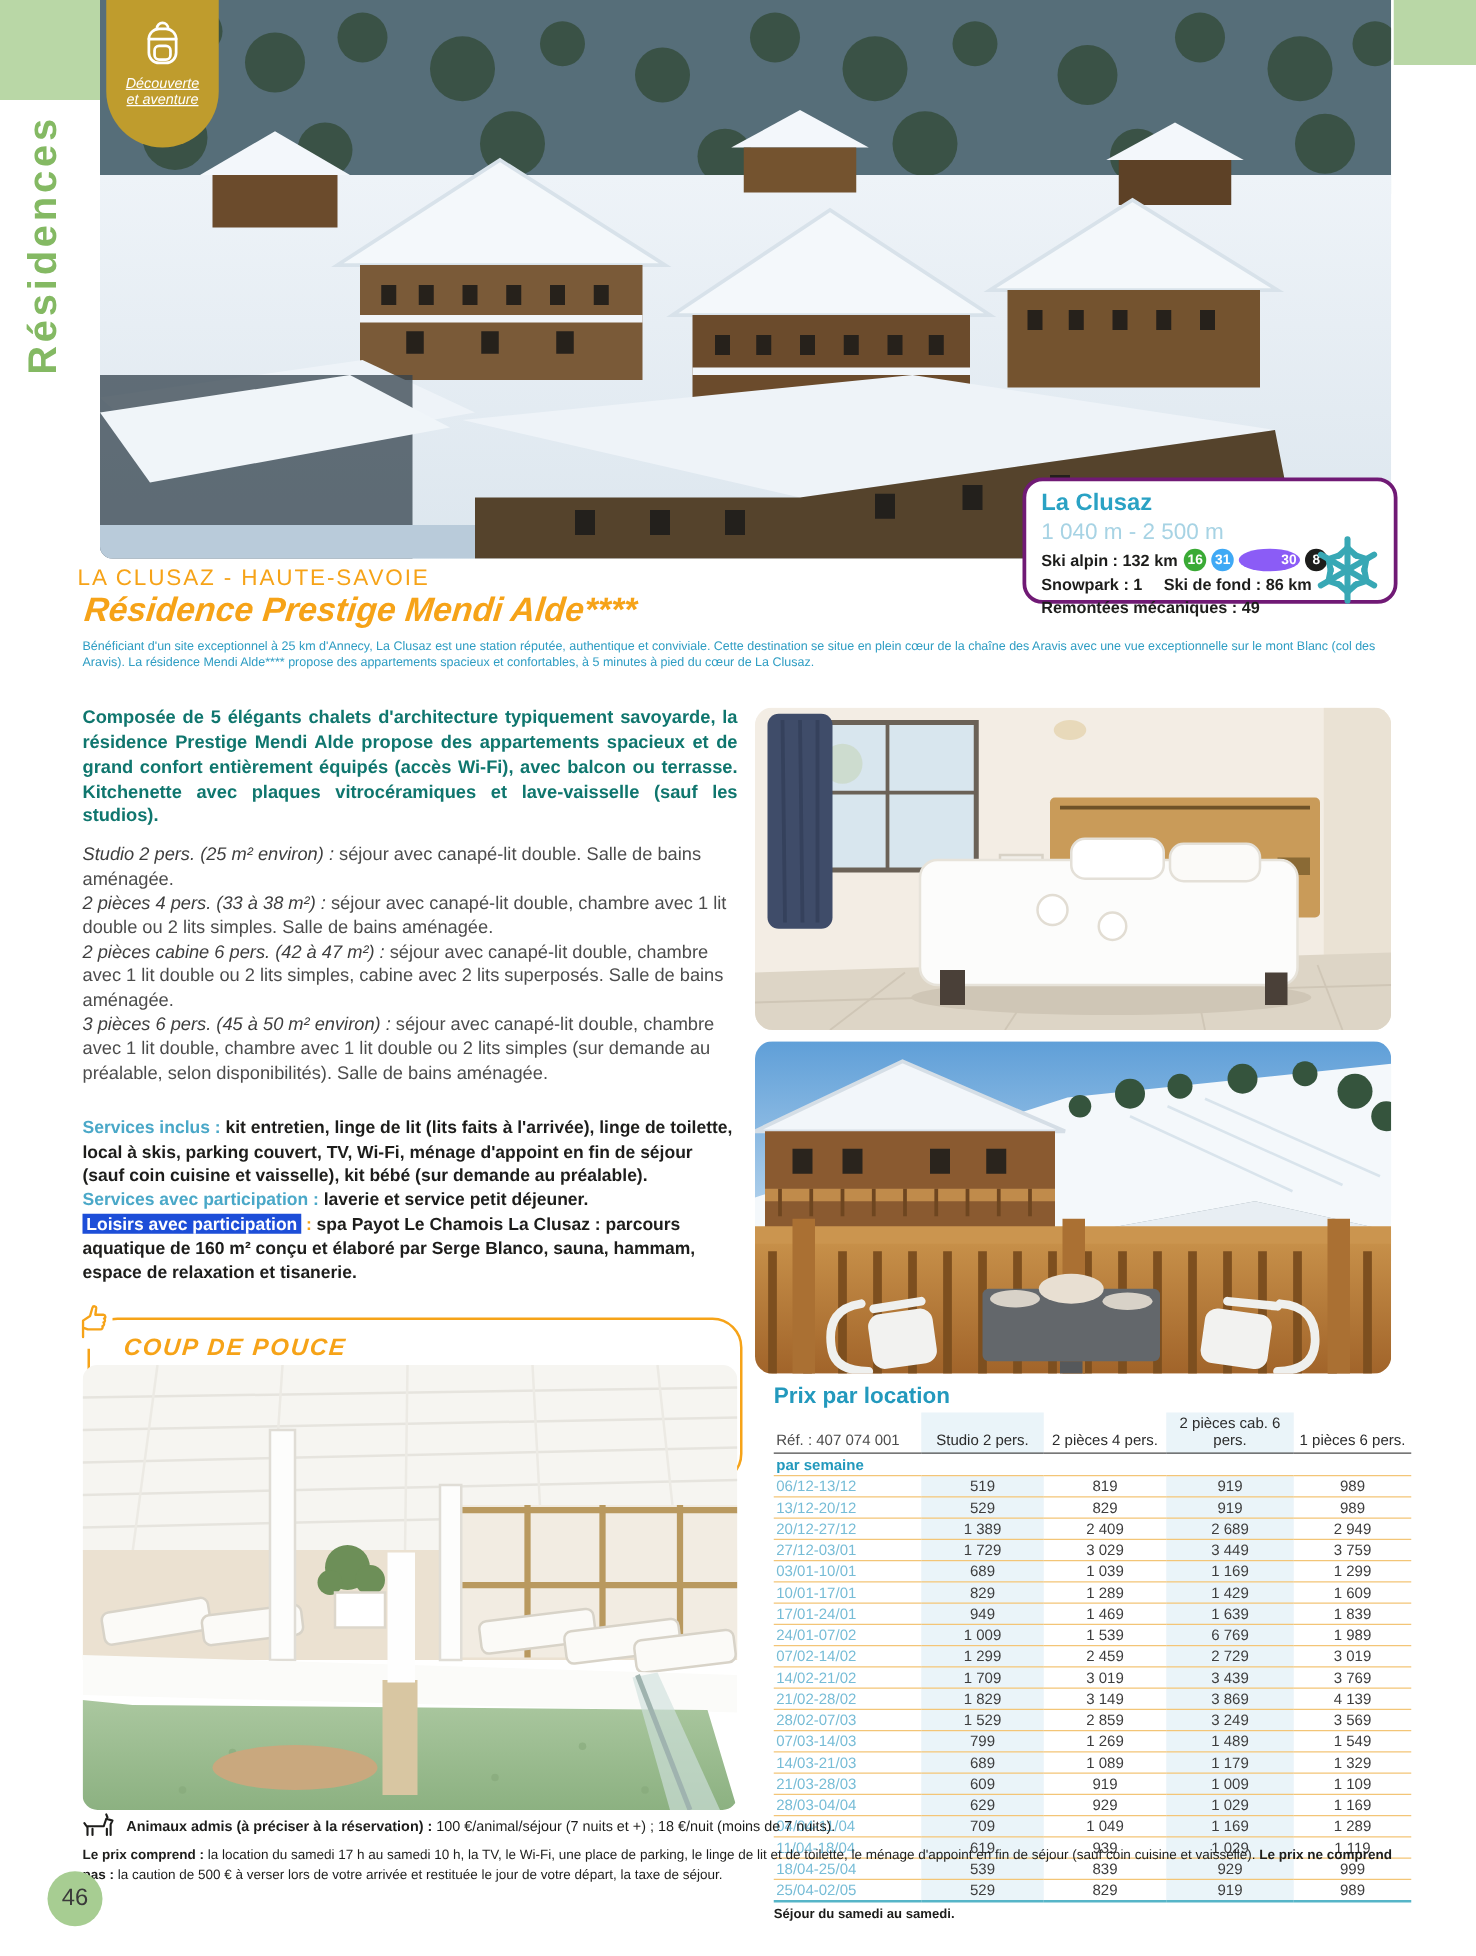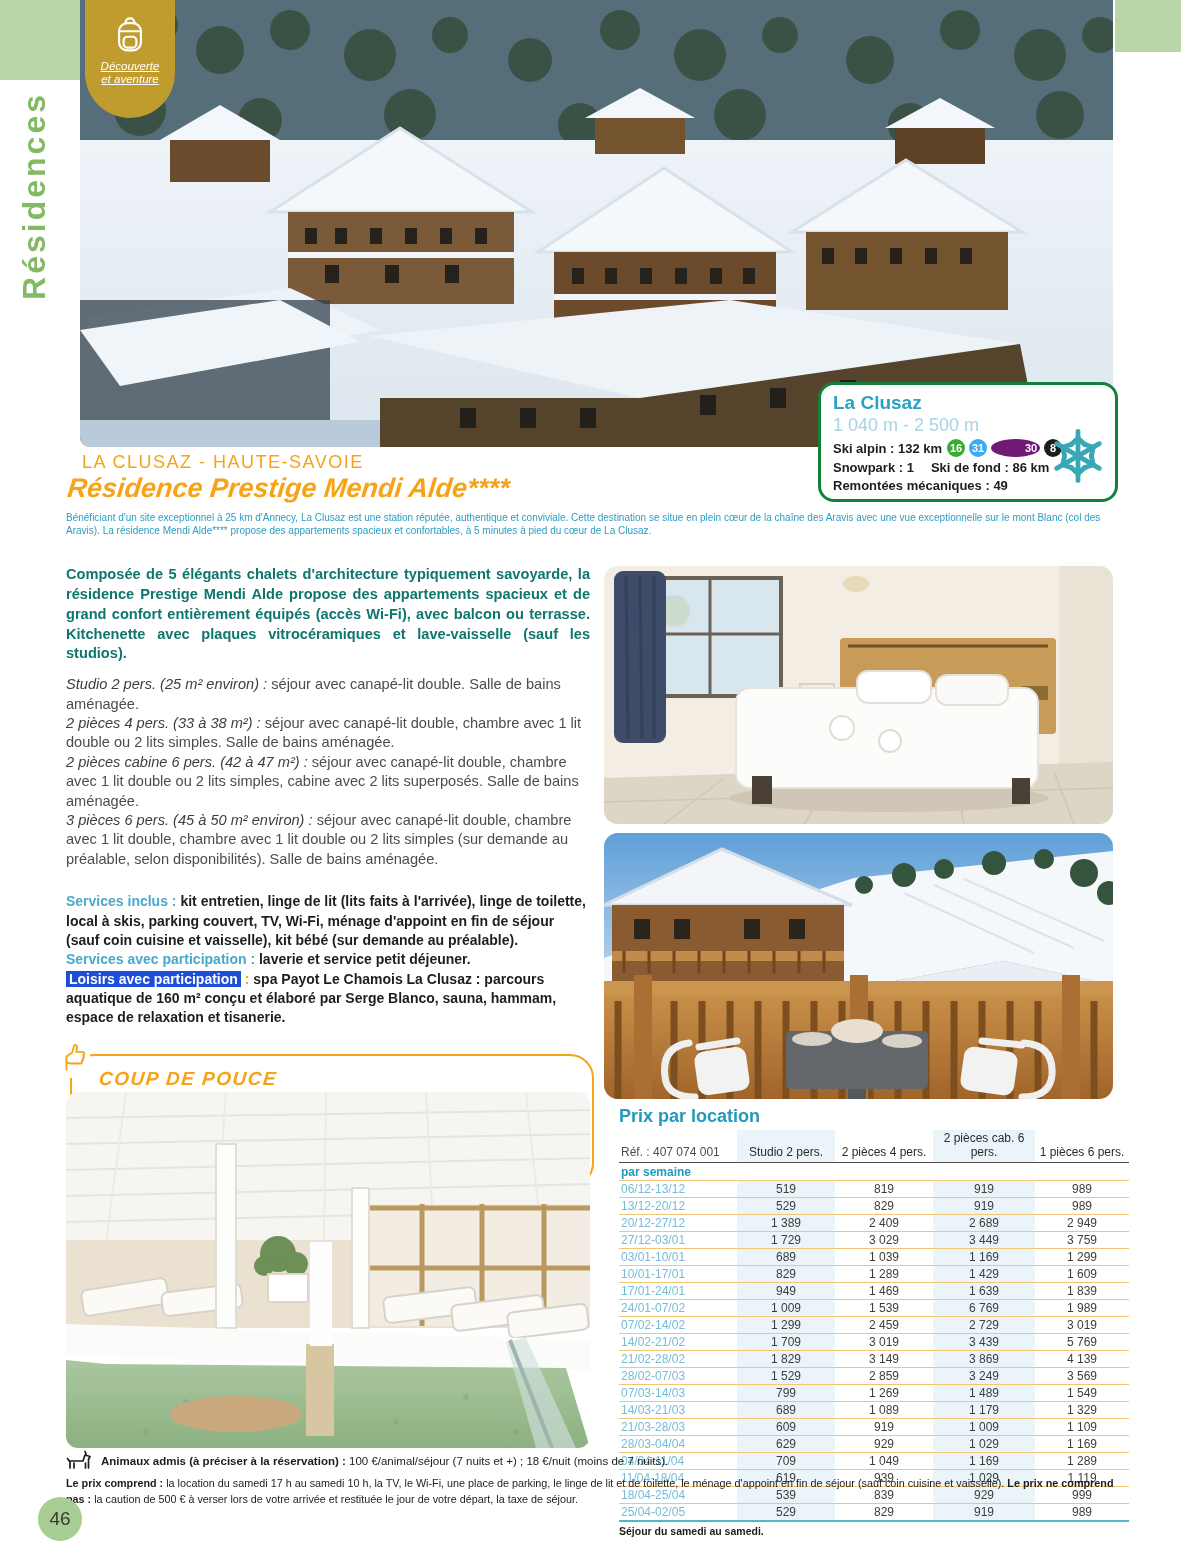--- a/index.html
+++ b/index.html
@@ -13,31 +13,31 @@
               color:#84b963;font-size:32px;font-weight:bold;letter-spacing:3px;}
   .badge-discover{position:absolute;left:85px;top:0;width:90px;height:118px;background:#bf9c2d;
                   border-radius:0 0 46px 46px;color:#fff;text-align:center;z-index:5;}
   .badge-discover svg{margin-top:12px;}
   .badge-line{font-size:11.5px;font-style:italic;line-height:1.15;text-decoration:underline;}
 
   
   .hero{position:absolute;left:80px;top:0;width:1033px;height:447px;border-radius:0 0 10px 10px;overflow:hidden;}
 
   
-  .resort-card{position:absolute;left:818px;top:382px;width:300px;height:120px;background:#fff;
-               border:3px solid #15803d;border-radius:16px;box-sizing:border-box;padding:7px 12px;z-index:6;}
+  .resort-card{position:absolute;left:818px;top:382px;width:300px;height:101px;background:#fff;
+               border:3px solid #701a75;border-radius:16px;box-sizing:border-box;padding:7px 12px;z-index:6;}
   .resort-name{color:#2aa2c4;font-size:19px;font-weight:bold;}
   .resort-alt{color:#a7d3e4;font-size:18px;margin-top:1px;}
   .resort-line{font-size:13px;font-weight:bold;color:#1d1d1b;margin-top:3px;display:flex;align-items:center;gap:5px;}
   .badge{display:inline-flex;width:18px;height:18px;border-radius:50%;color:#fff;font-size:11px;font-weight:bold;
          align-items:center;justify-content:center;flex:0 0 auto;}
   .snowflake{position:absolute;right:8px;top:42px;}
 
   
-  .region-heading{position:absolute;left:82px;top:452px;color:#f6a318;font-size:18px;letter-spacing:1.5px;}
+  .region-heading{position:absolute;left:62px;top:452px;color:#f6a318;font-size:18px;letter-spacing:1.5px;}
   .residence-title{position:absolute;left:66px;top:473px;color:#f6a318;font-size:27px;font-weight:bold;
                    font-style:italic;transform:skewX(-6deg);transform-origin:left bottom;}
   .intro{position:absolute;left:66px;top:512px;width:1049px;color:#2e9dc3;font-size:10px;line-height:1.28;}
 
   
   .col-left{position:absolute;left:66px;top:565px;width:524px;}
   .lead-bold{font-weight:bold;color:#0f766e;font-size:14.6px;line-height:1.36;text-align:justify;margin:0;}
   .rooms{margin-top:11px;color:#4c4c4c;font-size:14.6px;line-height:1.33;}
   .rooms p{margin:0;}
   .rooms em{color:#3e3e3e;}
@@ -213,21 +213,21 @@
   </div>
 
   <div class="resort-card">
     <div class="resort-name">La Clusaz</div>
     <div class="resort-alt">1 040 m - 2 500 m</div>
     <div class="resort-line">
       <span>Ski alpin : 132 km</span>
       <span style="display:inline-flex;gap:4px;">
           <span class="badge" style="background: rgb(58, 170, 53);">16</span>
           <span class="badge" style="background: rgb(63, 169, 245);">31</span>
-          <span class="badge" style="background: #701a75; padding-left: 31px;">30</span>
+          <span class="badge" style="background: #8b5cf6; padding-left: 31px;">30</span>
           <span class="badge" style="background: rgb(29, 29, 27);">8</span>
         </span>
     </div>
     <div class="resort-line">
       <span>Snowpark : 1</span>
       <span style="margin-left:12px;">Ski de fond : 86 km</span>
     </div>
     <div class="resort-line">
       <span>Remontées mécaniques : 49</span>
     </div>
@@ -576,21 +576,21 @@
             <td class="val stripe">1 299</td>
             <td class="val">2 459</td>
             <td class="val stripe">2 729</td>
             <td class="val">3 019</td>
           </tr>
           <tr>
             <td class="period">14/02-21/02</td>
             <td class="val stripe">1 709</td>
             <td class="val">3 019</td>
             <td class="val stripe">3 439</td>
-            <td class="val">5 769</td>
+            <td class="val">3 769</td>
           </tr>
           <tr>
             <td class="period">21/02-28/02</td>
             <td class="val stripe">1 829</td>
             <td class="val">3 149</td>
             <td class="val stripe">3 869</td>
             <td class="val">4 139</td>
           </tr>
           <tr>
             <td class="period">28/02-07/03</td>

